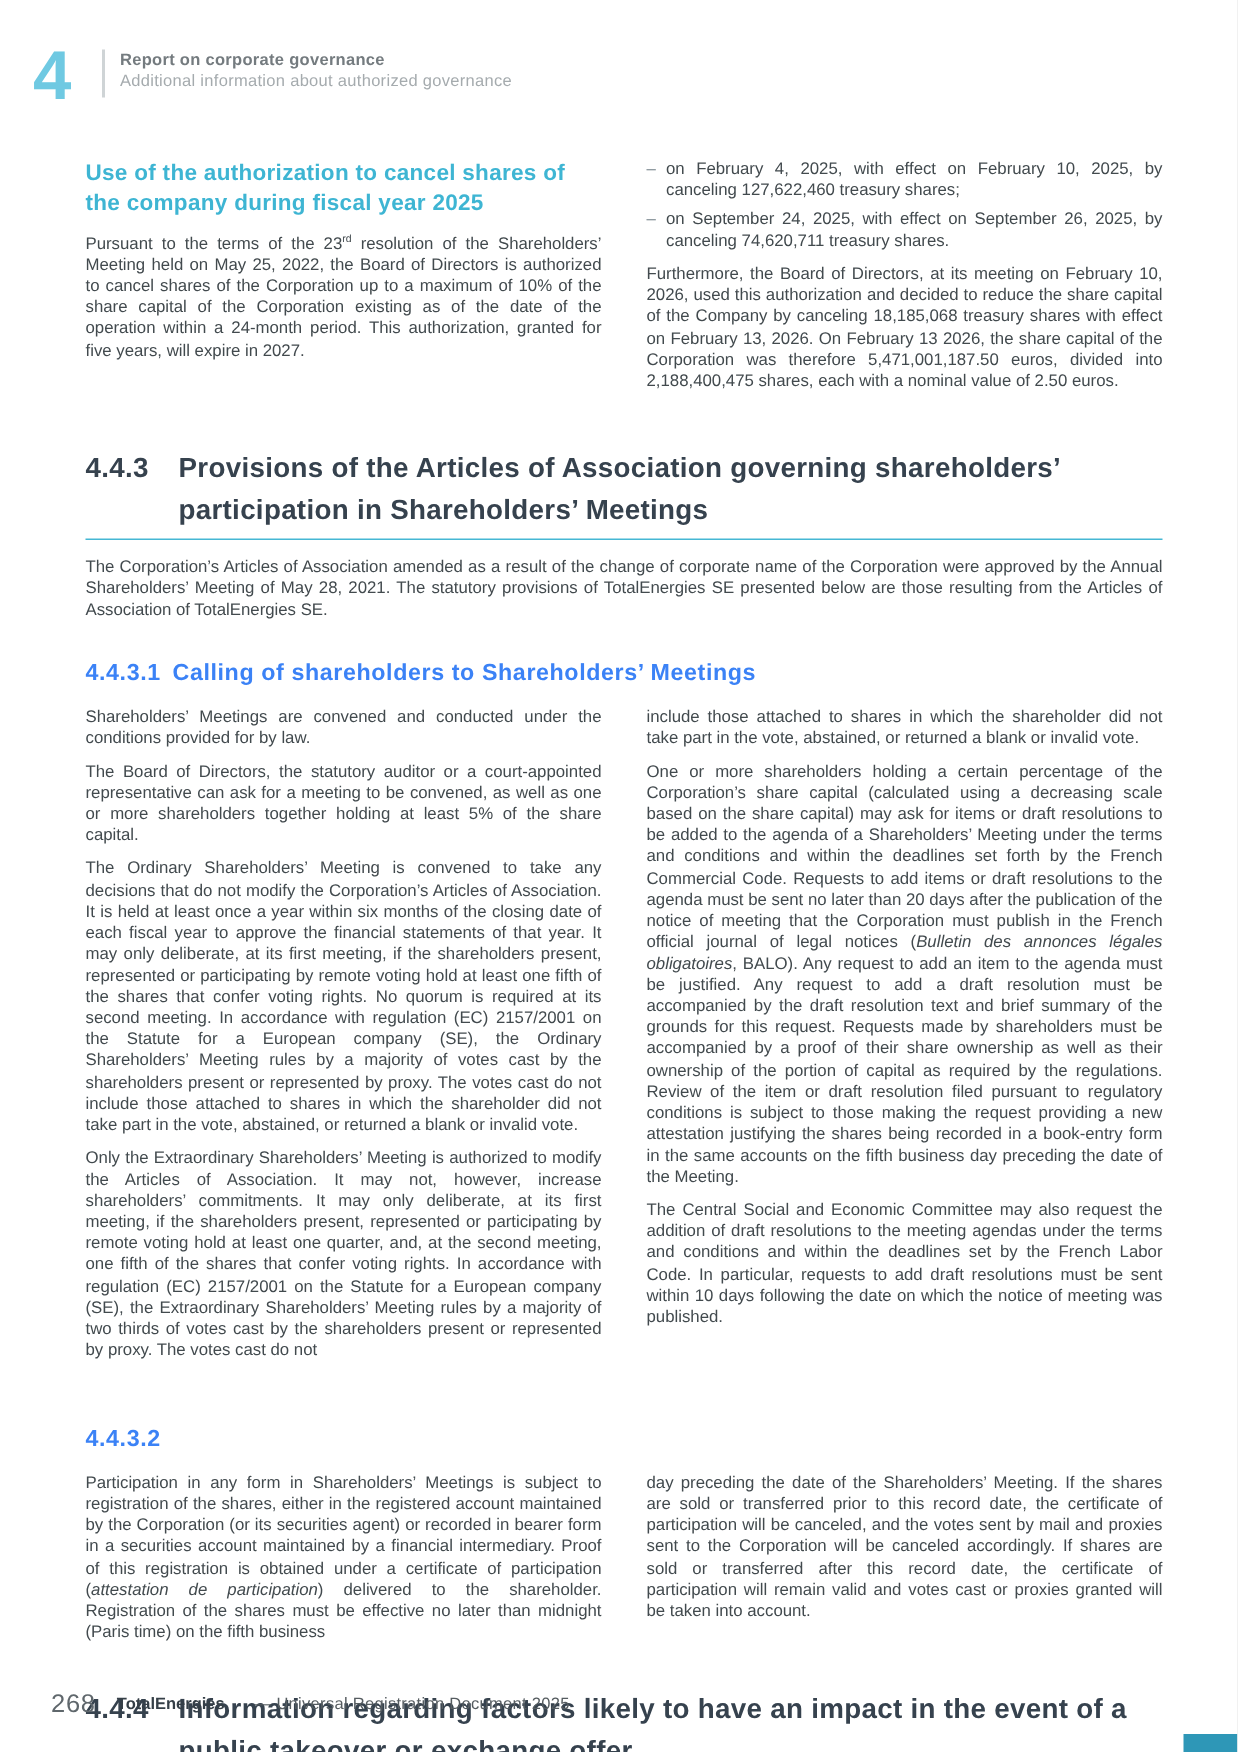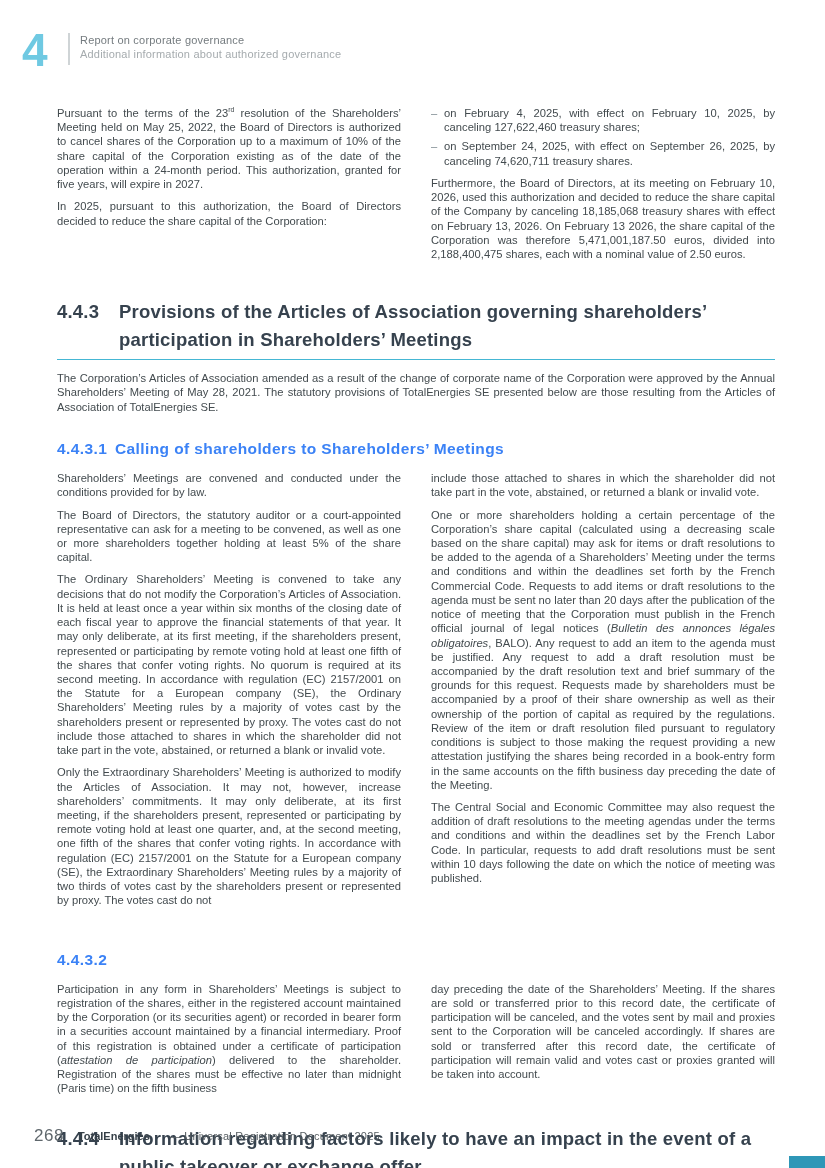--- a/index.html
+++ b/index.html
@@ -9,21 +9,21 @@
     position:relative; width:825px; height:1168px; margin:0 auto;
     background:#ffffff; overflow:hidden;
     color:#424a4e;
     padding:30px 50px 0 57px;
   }
   
   .pg-header { display:flex; align-items:flex-start; margin-left:-35px; height:52px; }
   .chapter-num { font-size:46px; font-weight:bold; color:#6fc9e2; line-height:0.9; width:42px; }
   .header-rule { width:2px; height:32px; background:#cfd4d6; margin:3px 10px 0 4px; }
   .header-titles { padding-top:4px; }
-  .header-title { font-size:11px; font-weight:normal; color:#747b7f; letter-spacing:0.2px; }
+  .header-title { font-size:11px; font-weight:bold; color:#747b7f; letter-spacing:0.2px; }
   .header-subtitle { font-size:11px; color:#a5abae; letter-spacing:0.2px; margin-top:2px; }
   
   .cols { display:flex; gap:30px; }
   .col { flex:1 1 0; }
   p.body { font-size:11.2px; line-height:1.27; text-align:justify; color:#424a4e; margin-bottom:8px; }
   p.body:last-child { margin-bottom:0; }
   sup.ord { font-size:7px; vertical-align:super; line-height:0; }
   .dash-list { margin-bottom:8px; }
   .dash-item { display:flex; font-size:11.2px; line-height:1.27; margin-bottom:5px; }
   .dash-item .dash { flex:0 0 13px; color:#7d8a91; }
@@ -63,22 +63,22 @@
     <div class="chapter-num">4</div>
     <div class="header-rule"></div>
     <div class="header-titles">
       <div class="header-title">Report on corporate governance</div>
       <div class="header-subtitle">Additional information about authorized governance</div>
     </div>
   </div>
 
   <div class="sec-cancel cols">
     <div class="col">
+      <div class="teal-head">Use of the authorization to cancel shares of the company during fiscal year 2025</div>
       <p class="body"><span>Pursuant to the terms of the 23</span><sup class="ord">rd</sup><span> resolution of the Shareholders’ Meeting held on May 25, 2022, the Board of Directors is authorized to cancel shares of the Corporation up to a maximum of 10% of the share capital of the Corporation existing as of the date of the operation within a 24-month period. This authorization, granted for five years, will expire in 2027.</span></p>
-      <p class="body">In 2025, pursuant to this authorization, the Board of Directors decided to reduce the share capital of the Corporation:</p>
     </div>
     <div class="col">
       <div class="dash-list">
         <div class="dash-item">
           <span class="dash">–</span>
           <span class="dtext">on February 4, 2025, with effect on February 10, 2025, by canceling 127,622,460 treasury shares;</span>
         </div>
         <div class="dash-item">
           <span class="dash">–</span>
           <span class="dtext">on September 24, 2025, with effect on September 26, 2025, by canceling 74,620,711 treasury shares.</span>

